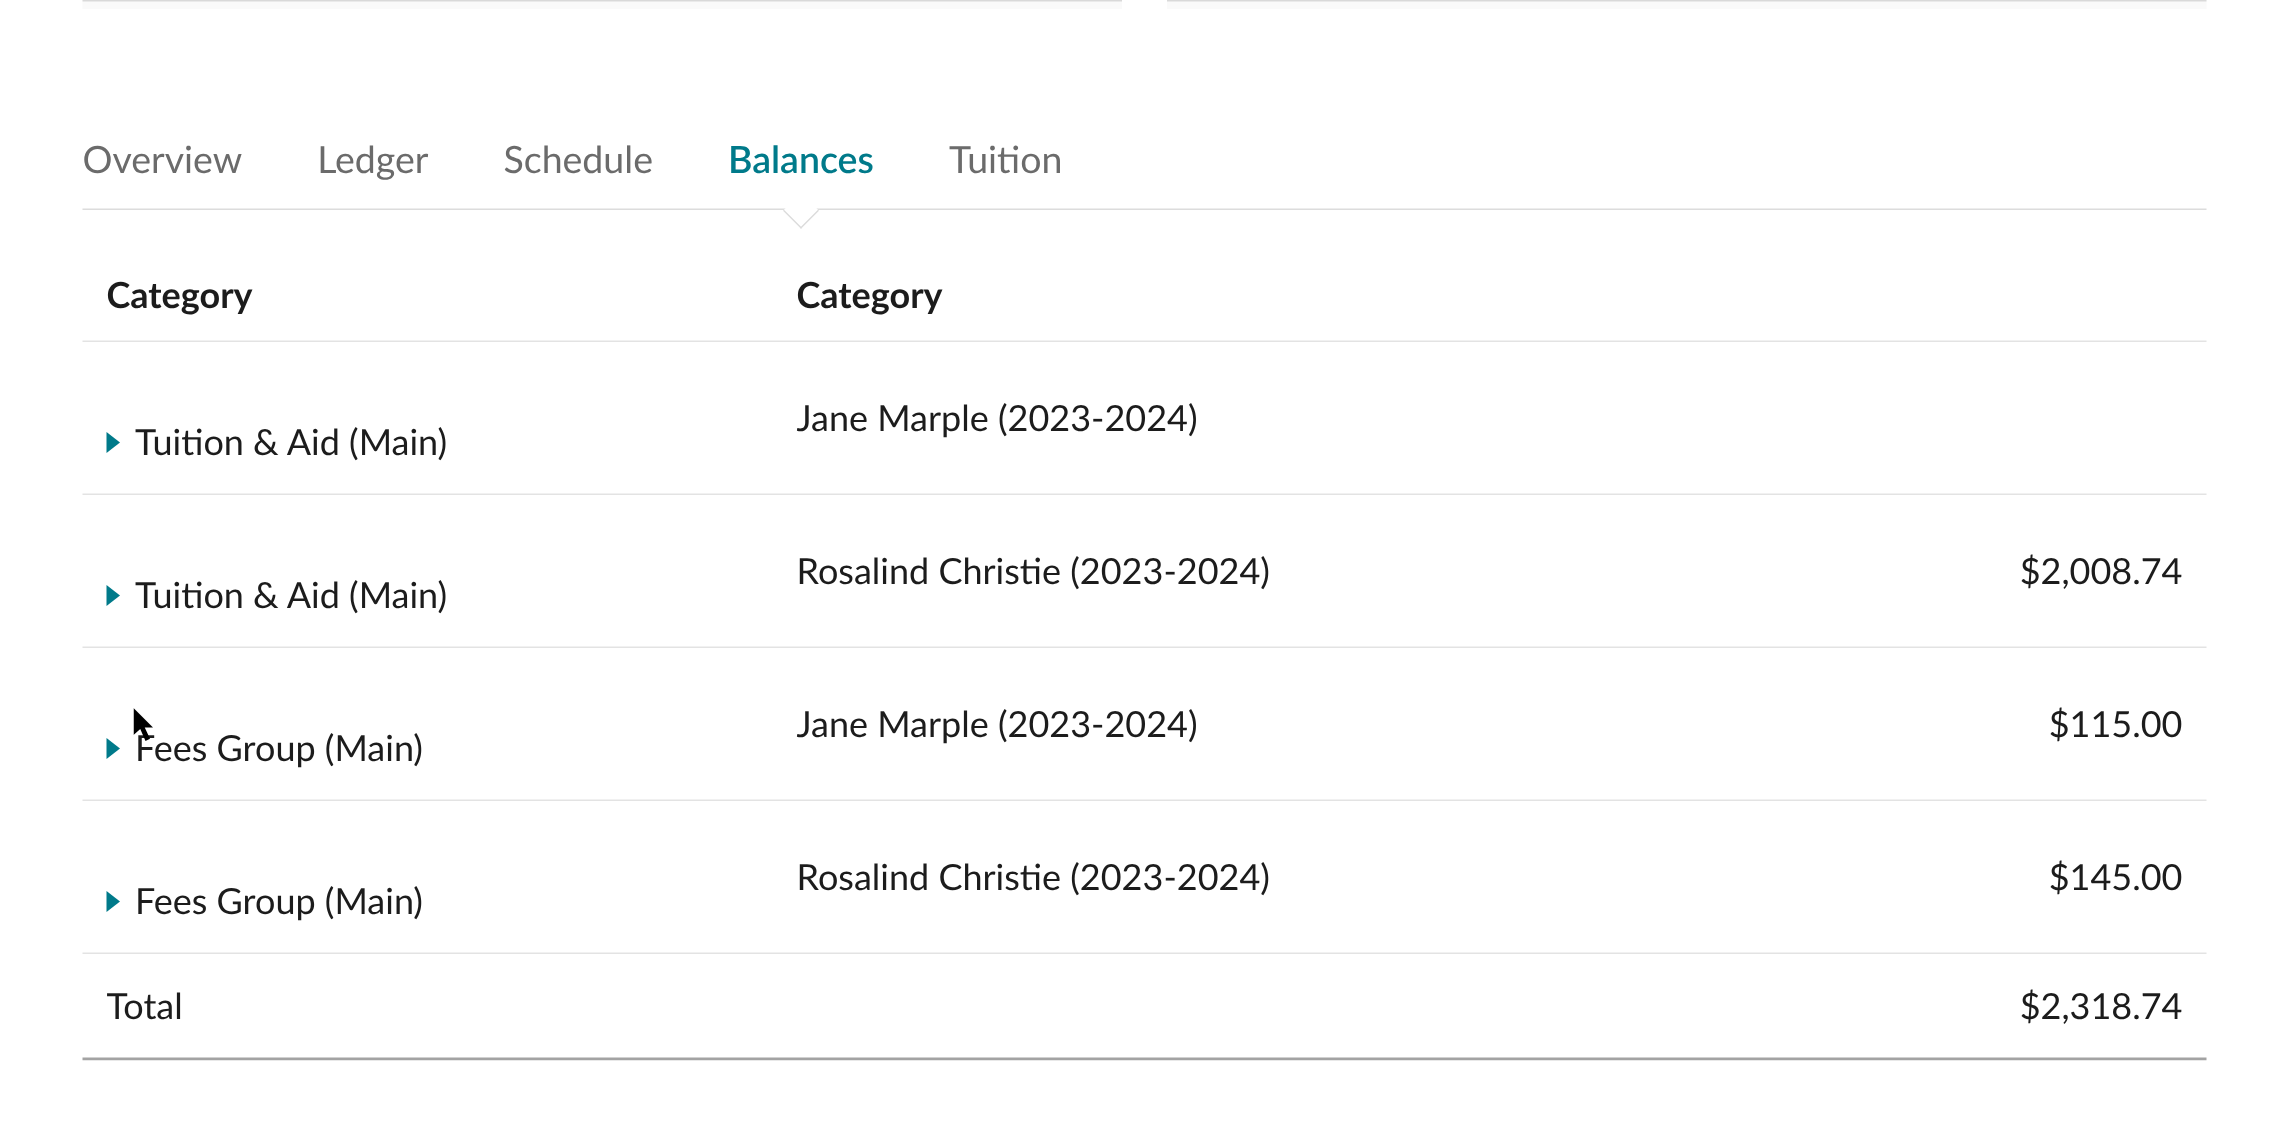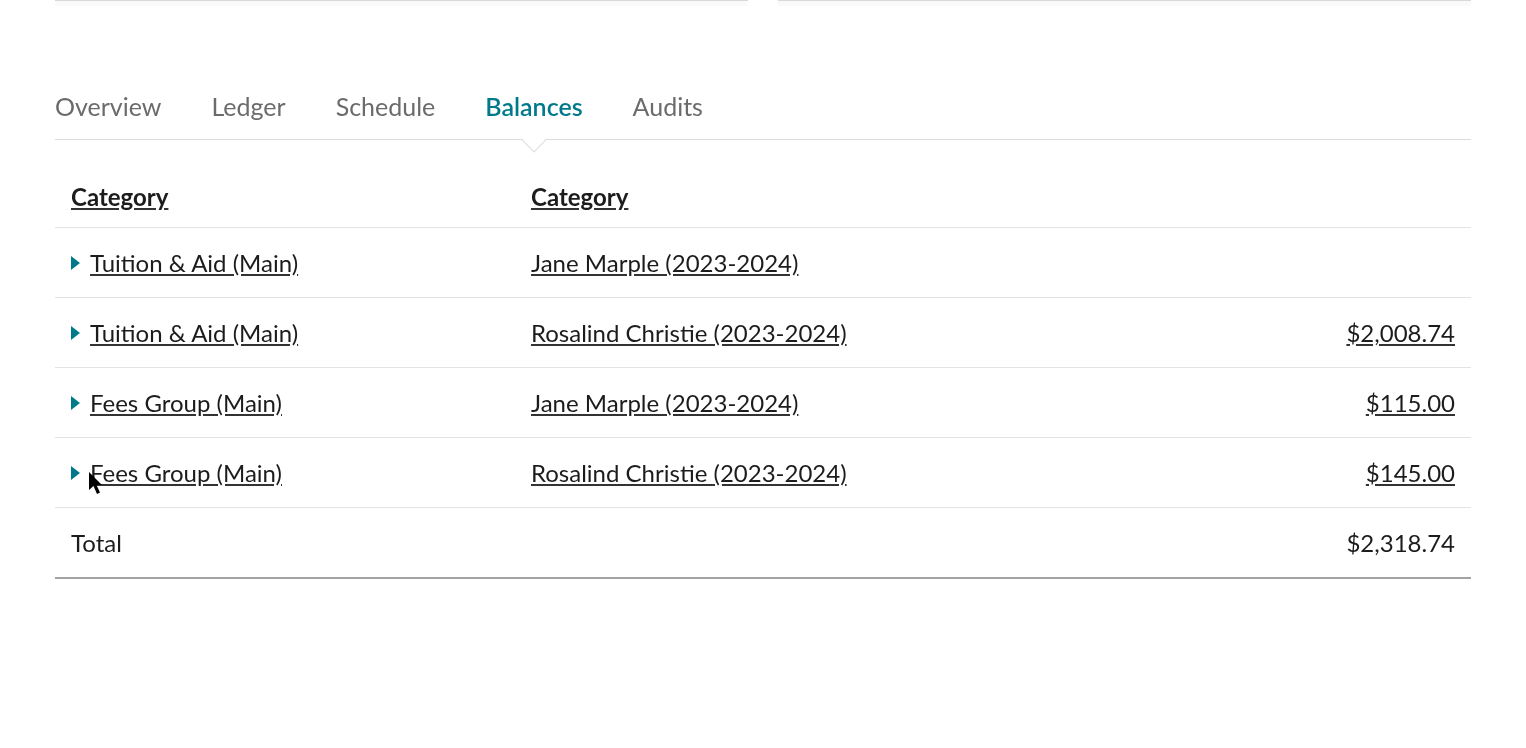--- a/index.html
+++ b/index.html
@@ -68,31 +68,31 @@
     .thead .th {
       font-weight: 700;
       color: #1c1c1c;
     }
     .row {
       display: grid;
       grid-template-columns: 460px 1fr 220px;
       align-items: center;
       padding: 20px 16px;
       border-bottom: 1px solid #e3e3e3;
-      text-decoration: underline;
     }
     .thead .row {
       padding-top: 12px;
       padding-bottom: 16px;
     }
     .category-cell {
       display: flex;
       align-items: center;
       gap: 6px;
       color: #1c1c1c;
+      margin-top: 32px;
     }
     .expand-icon {
       width: 0;
       height: 0;
       border-top: 7px solid transparent;
       border-bottom: 7px solid transparent;
       border-left: 9px solid #007a8a;
       display: inline-block;
       margin-right: 4px;
       cursor: pointer;
@@ -132,21 +132,21 @@
     <div class="top-segment"></div>
     <div class="top-segment"></div>
   </div>
 
   <div class="tabs-wrap">
     <div class="tabs">
       <button class="tab">Overview</button>
       <button class="tab">Ledger</button>
       <button class="tab">Schedule</button>
       <button class="tab active">Balances</button>
-      <button class="tab">Audits</button>
+      <button class="tab">Tuition</button>
     </div>
   </div>
 
   <div class="content-rel">
     <div class="table">
       <div class="thead">
         <div class="row">
           <div class="th">Category</div>
           <div class="th">Category</div>
         </div>

